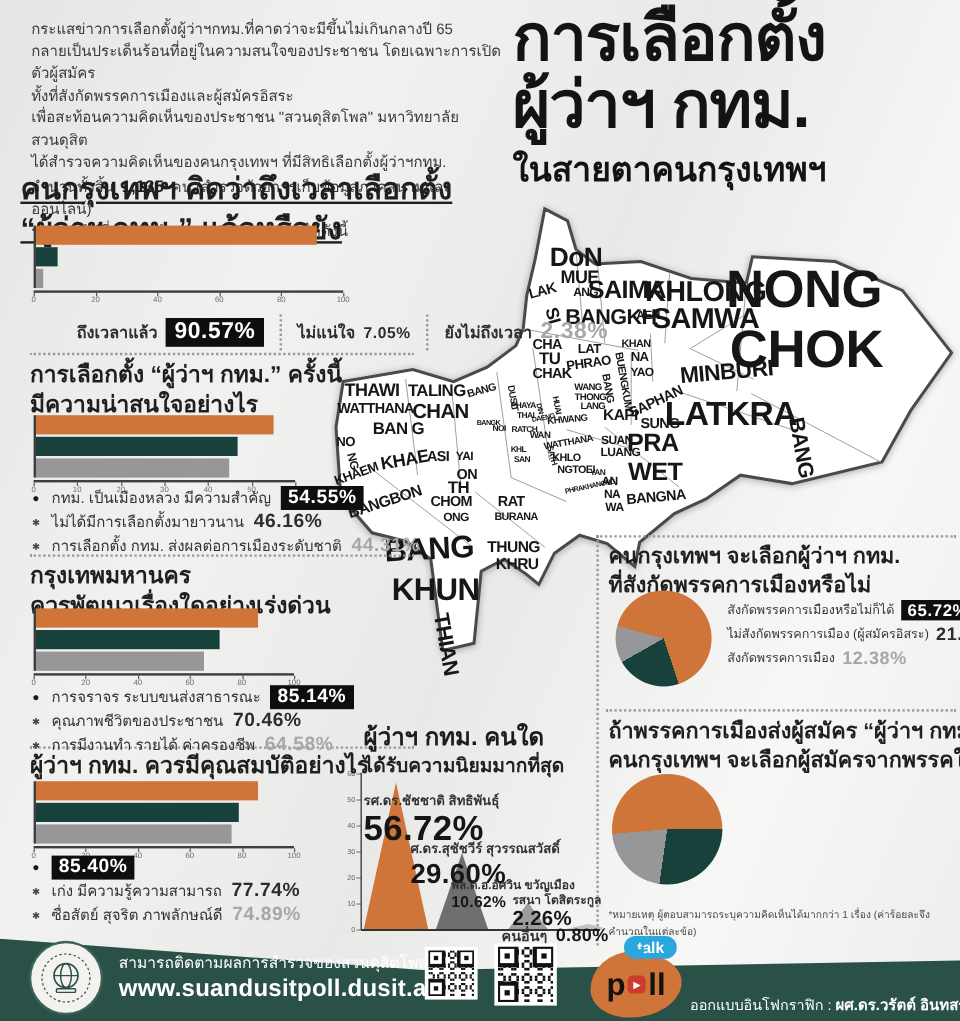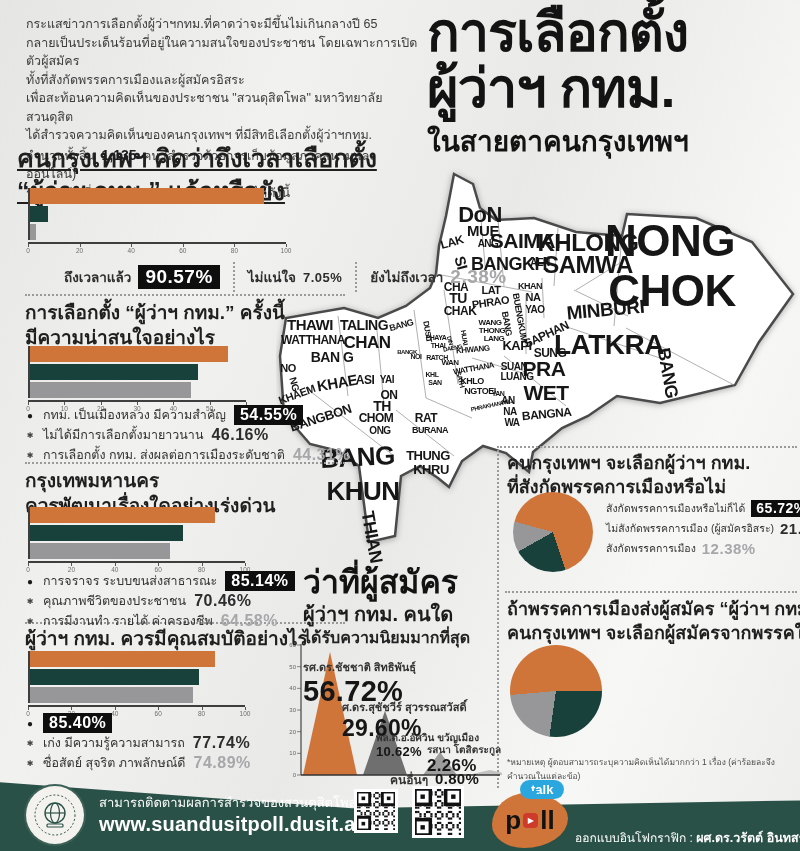--- a/index.html
+++ b/index.html
@@ -67,21 +67,21 @@
   .c-title { position:absolute; left:17px; top:0; font-size:32px; font-weight:800; color:#121212; white-space:nowrap; }
   .c-sub1 { position:absolute; left:17px; top:42px; font-size:20px; font-weight:700; color:#1c1c1c; white-space:nowrap; }
   .c-sub2 { position:absolute; left:17px; top:69px; font-size:16px; font-weight:600; color:#222; white-space:nowrap; }
   .cand { position:absolute; white-space:nowrap; }
   .cname { font-size:11px; font-weight:600; color:#333; }
   .cval { font-weight:800; color:#161616; line-height:1.05; letter-spacing:.3px; }
   .cand.p1 { left:17px; top:102px; } .cand.p1 .cval { font-size:29px; }
   .cand.p2 { left:56px; top:142px; } .cand.p2 .cval { font-size:23px; }
   .cand.p3 { left:90px; top:174px; } .cand.p3 .cname{font-size:10px;} .cand.p3 .cval { font-size:13px; }
   .cand.p4 { left:141px; top:186px; } .cand.p4 .cname{font-size:10px;} .cand.p4 .cval { font-size:17px; }
-  .cand.p5 { left:104px; top:214px; display:flex; gap:7px; align-items:baseline; }
+  .cand.p5 { left:132px; top:214px; display:flex; gap:7px; align-items:baseline; }
   .cand.p5 .cname { font-size:12px; } .cand.p5 .cval { font-size:15px; }
   #peaks { position:absolute; left:286px; top:634px; z-index:2; }
 
   
   #map { position:absolute; left:276px; top:158px; z-index:1; }
   #map .outline { fill:#ffffff; stroke:#4a4a4a; stroke-width:2.5; filter:drop-shadow(0 1px 3px rgba(0,0,0,.3)); }
   #map .border { stroke:#9b9b9b; stroke-width:.8; fill:none; }
   #map text { fill:#161616; font-weight:bold; letter-spacing:-0.5px; }
 
   
@@ -435,21 +435,20 @@
 
   <div class="sec-h" style="left:507px;top:598px;font-size:18px;">
     <div>ถ้าพรรคการเมืองส่งผู้สมัคร “ผู้ว่าฯ กทม.”</div>
     <div>คนกรุงเทพฯ จะเลือกผู้สมัครจากพรรคใด</div>
   </div>
   <div class="pie" id="pie2" style="left: 510px; top: 645px; width: 92px; height: 92px; background: conic-gradient(from 265deg, rgb(207, 117, 57) 0deg, rgb(207, 117, 57) 51.3758%, rgb(23, 65, 58) 51.3758%, rgb(23, 65, 58) 78.6521%, rgb(151, 151, 154) 78.6521%, rgb(151, 151, 154) 100%);"></div>
 
   <div class="note">*หมายเหตุ   ผู้ตอบสามารถระบุความคิดเห็นได้มากกว่า 1 เรื่อง (ค่าร้อยละจึงคำนวณในแต่ละข้อ)</div>
 
   <div class="cands">
-    <div class="c-title">ว่าที่ผู้สมัคร</div>
     <div class="c-sub1">ผู้ว่าฯ กทม. คนใด</div>
     <div class="c-sub2">ได้รับความนิยมมากที่สุด</div>
   <div class="cand p1">
         <div class="cname">รศ.ดร.ชัชชาติ สิทธิพันธุ์</div>
         <div class="cval">56.72%</div>
       </div>
       <div class="cand p2">
         <div class="cname">ศ.ดร.สุชัชวีร์ สุวรรณสวัสดิ์</div>
         <div class="cval">29.60%</div>
       </div>

